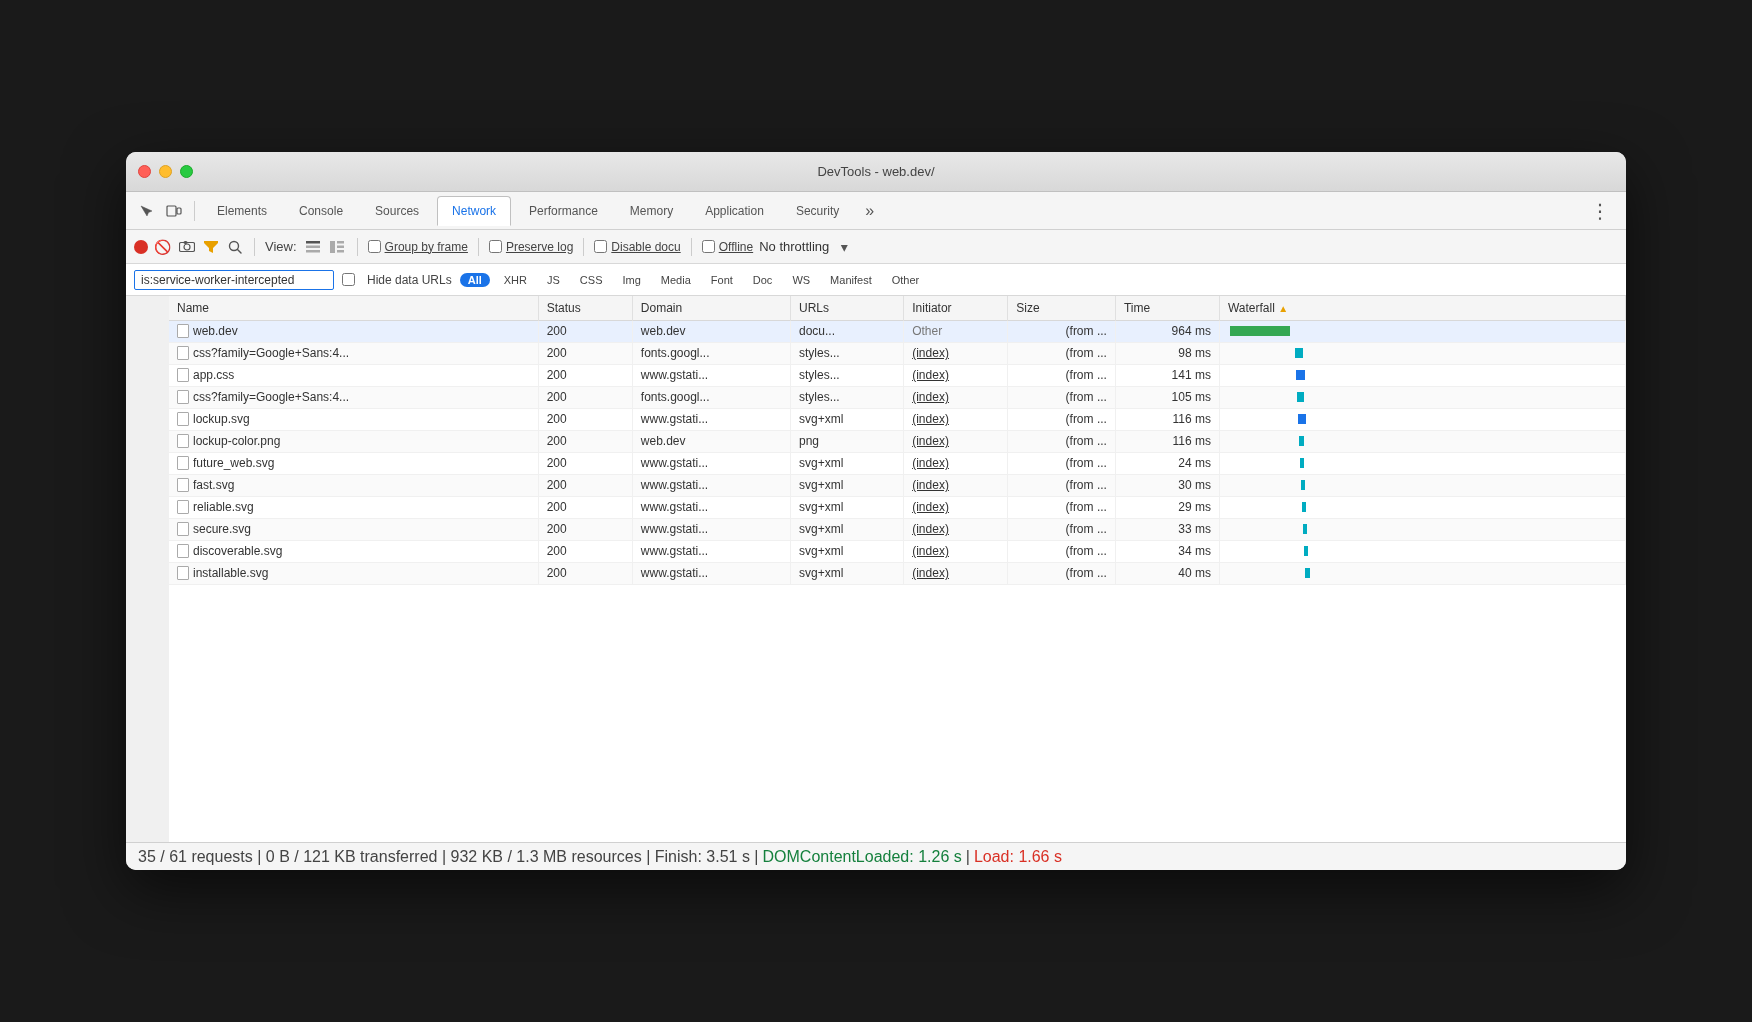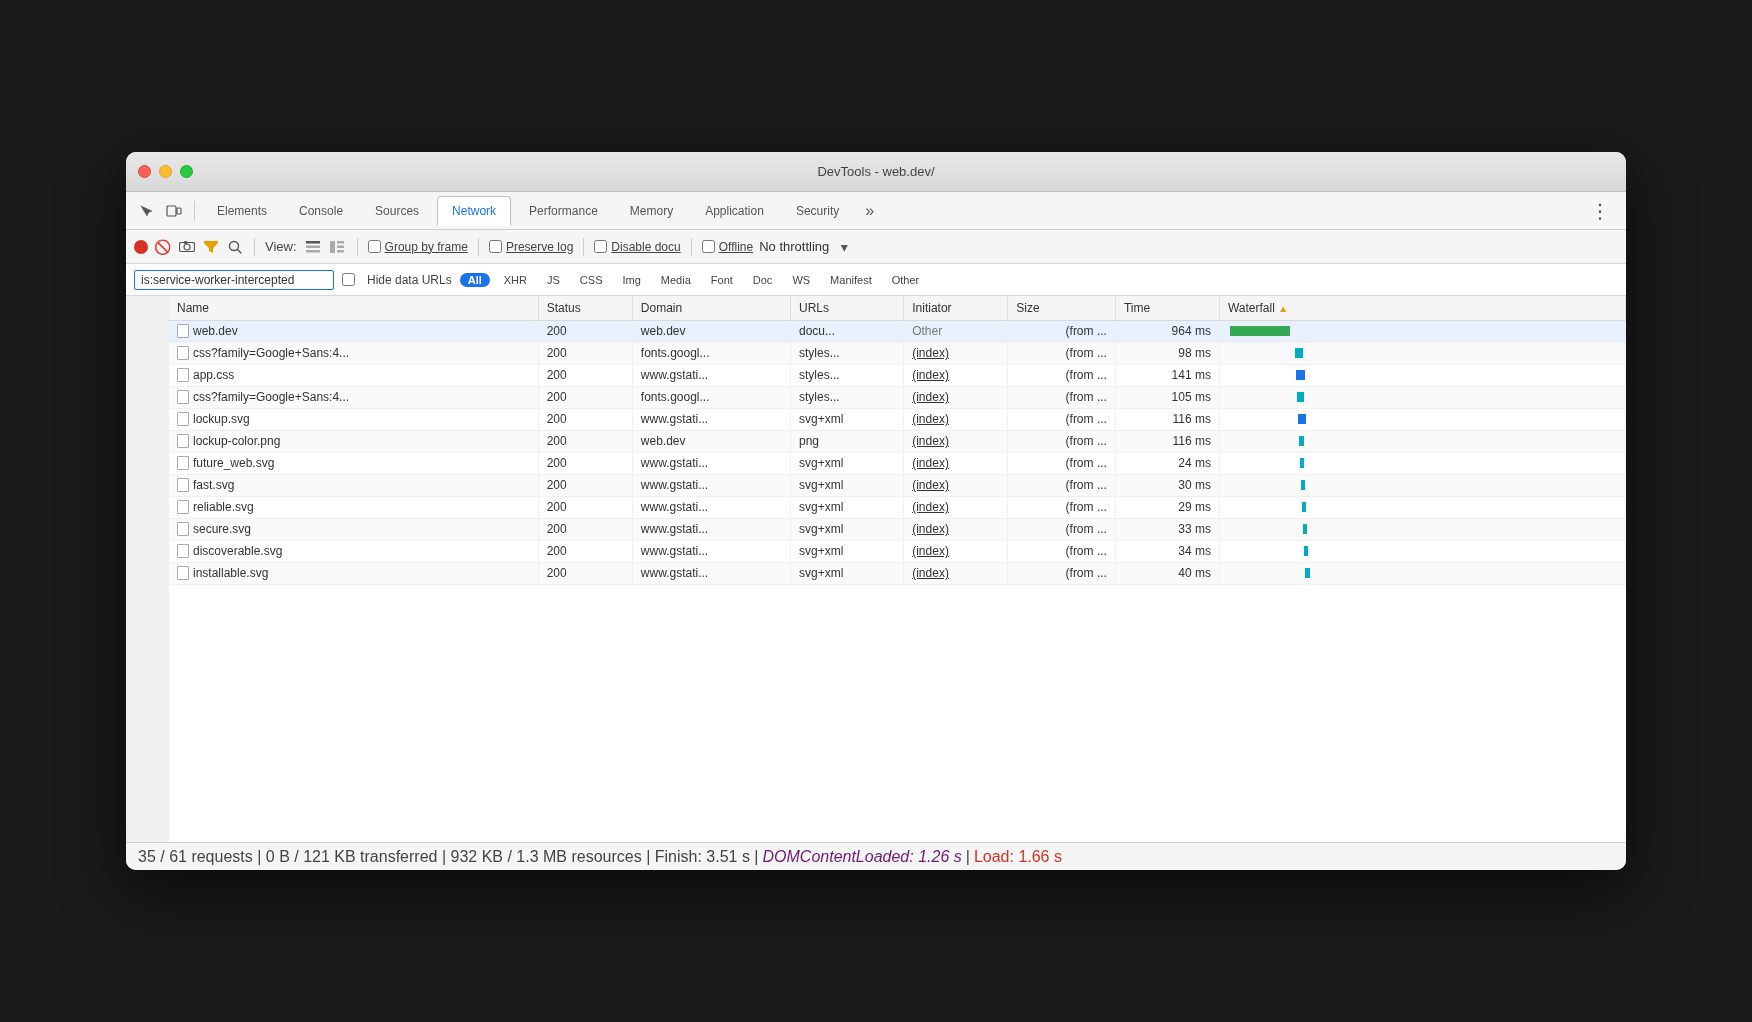--- a/index.html
+++ b/index.html
@@ -258,21 +258,21 @@
       background: #f5f5f5;
       border-top: 1px solid #d0d0d0;
       padding: 4px 12px;
       font-size: 16px;
       color: #444;
       display: flex;
       align-items: center;
       gap: 4px;
       height: 28px;
     }
-    .status-dcl { color: #701a75; font-weight: 500; font-style: italic; }
+    .status-dcl { color: #15803d; font-weight: 500; }
     .status-load { color: #d93025; font-weight: 500; }
     .sort-arrow { color: #e8a000; font-size: 10px; }
     .main-content {
       display: flex;
       flex-direction: column;
       height: 640px;
     }
   </style>
 </head>
 <body>

